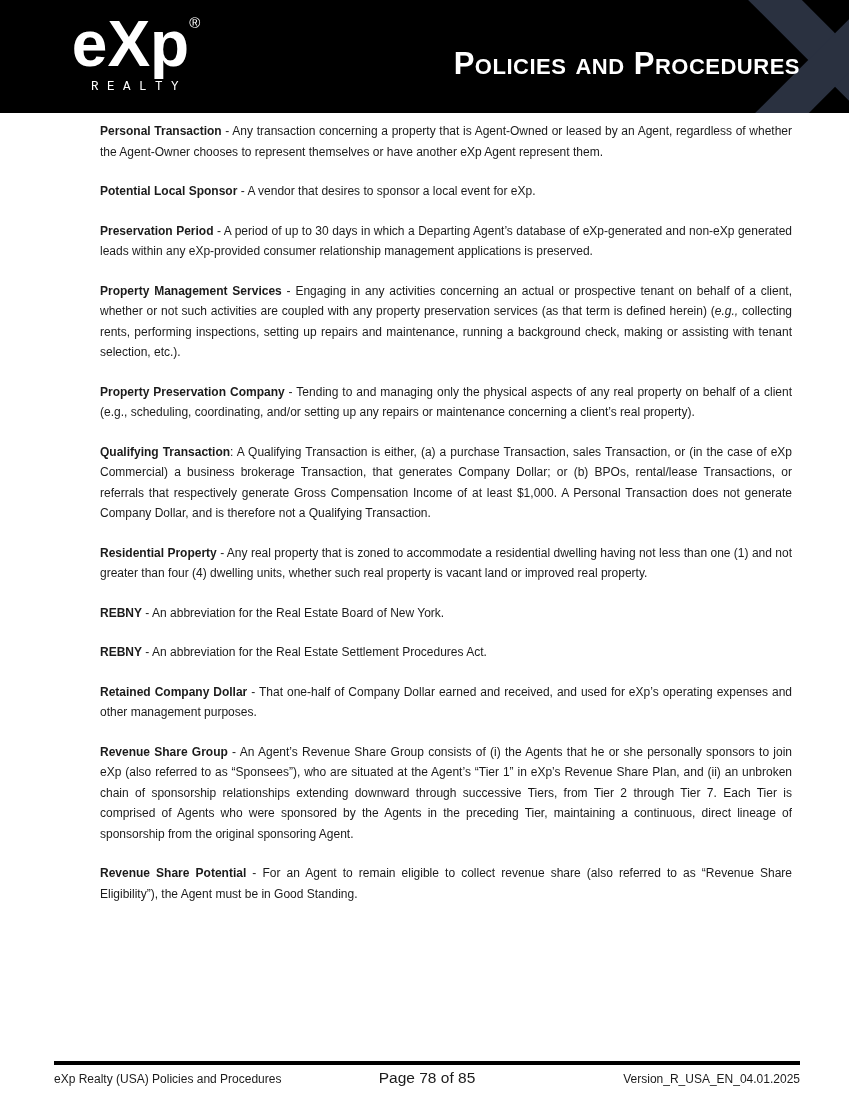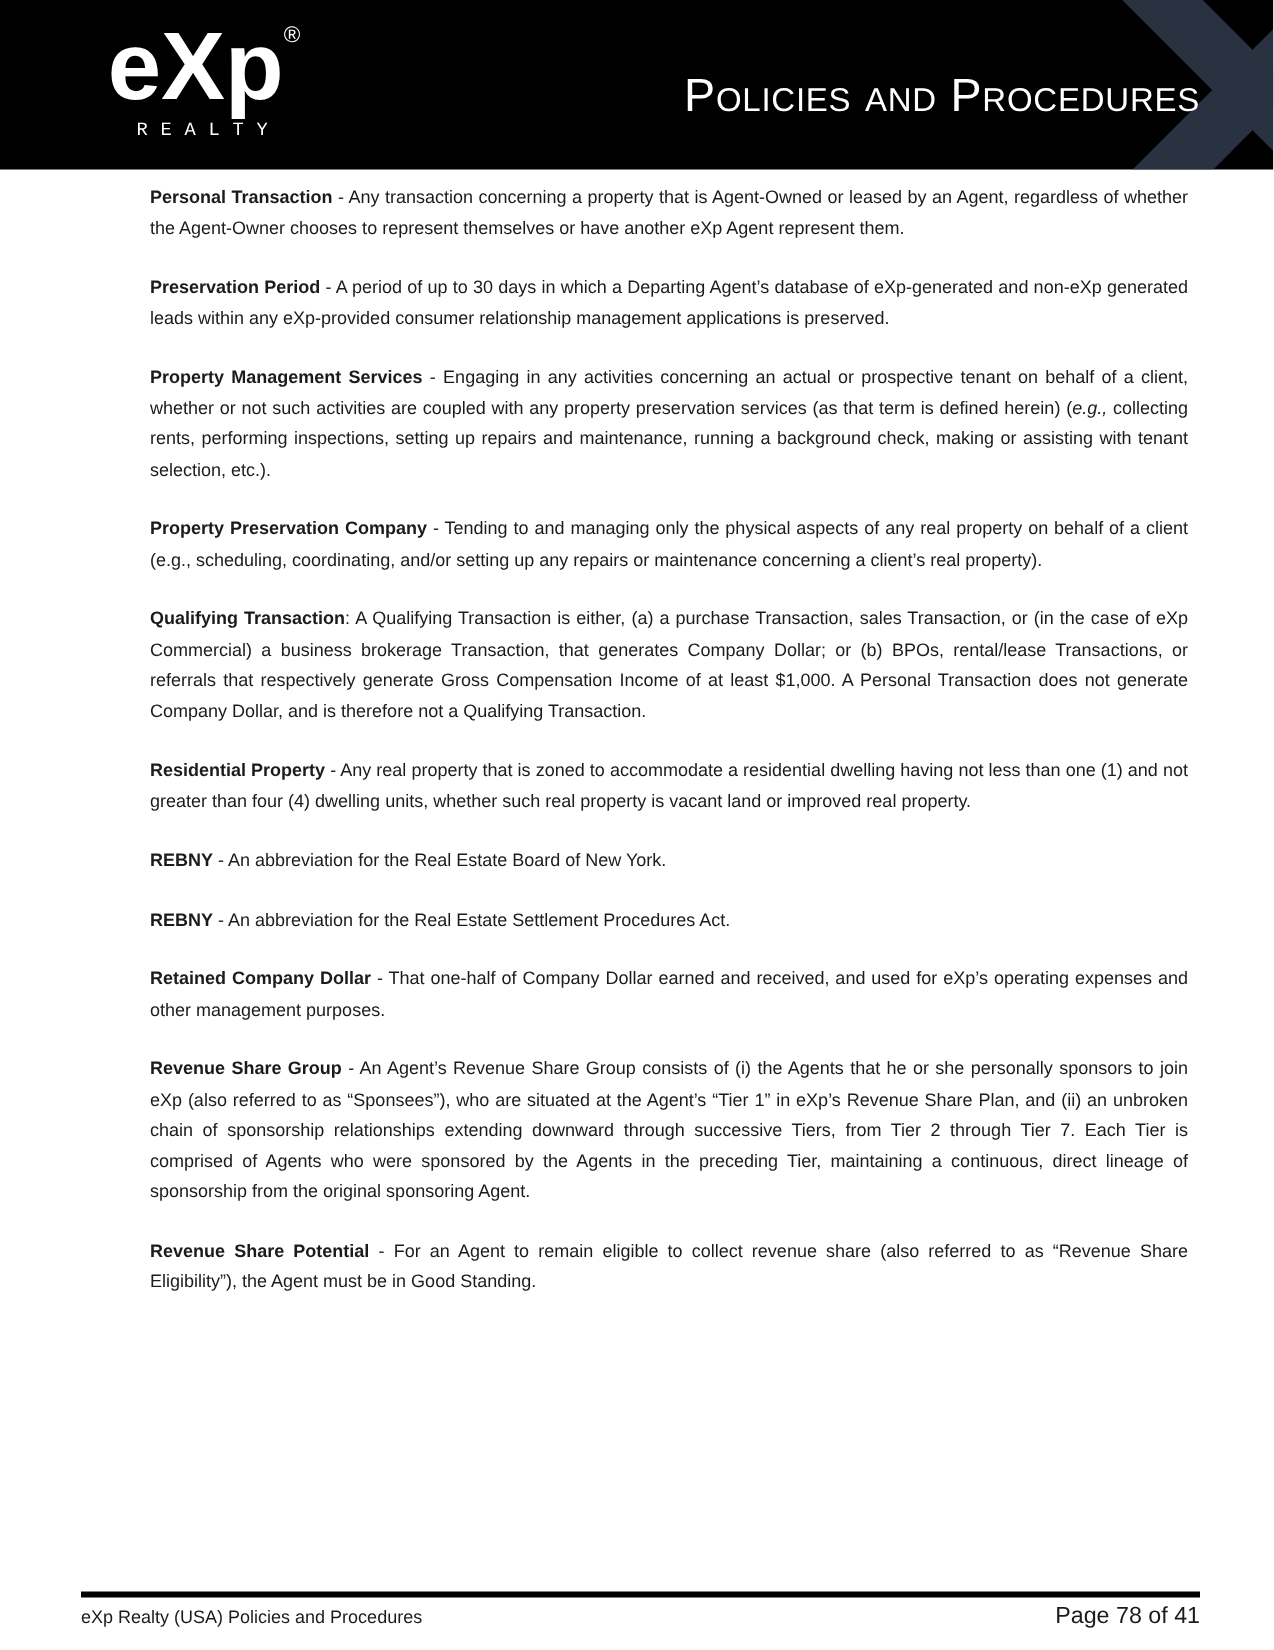--- a/index.html
+++ b/index.html
@@ -55,21 +55,21 @@
     margin-top: -6px;
     padding-left: 6px;
     white-space: nowrap;
     font-family: Liberation Mono, monospace;
   }
   .banner-title {
     position: absolute;
     right: 49px; top: 46px;
     color: #ffffff;
     font-size: 31px;
-    font-weight: 400;
+    font-weight: 700;
     font-variant: small-caps;
     letter-spacing: 0.5px;
     white-space: nowrap;
   }
 
   
   .defs {
     position: absolute;
     top: 121px;
     left: 100px;
@@ -129,20 +129,21 @@
       <div class="logo-wordmark"><span>eXp</span><span class="logo-registered">®</span></div>
       <div class="logo-subtext">REALTY</div>
     </div>
     <div class="banner-title">Policies and Procedures</div>
   </div>
 
   <div class="defs">
     <ul>
       <li><b>Personal Transaction</b><span> - </span><span>Any transaction concerning a property that is Agent-Owned or leased by an Agent, regardless of whether the Agent-Owner chooses to represent themselves or have another eXp Agent represent them.</span></li>
 
+      <li><b>Potential Local Sponsor</b><span> - </span><span>A vendor that desires to sponsor a local event for eXp.</span></li>
 
       <li><b>Preservation Period</b><span> - </span><span>A period of up to 30 days in which a Departing Agent’s database of eXp-generated and non-eXp generated leads within any eXp-provided consumer relationship management applications is preserved.</span></li>
 
       <li><b>Property Management Services</b><span> - </span><span>Engaging in any activities concerning an actual or prospective tenant on behalf of a client, whether or not such activities are coupled with any property preservation services (as that term is defined herein) (</span><i>e.g.,</i><span> collecting rents, performing inspections, setting up repairs and maintenance, running a background check, making or assisting with tenant selection, etc.).</span></li>
 
       <li><b>Property Preservation Company</b><span> - </span><span>Tending to and managing only the physical aspects of any real property on behalf of a client (e.g., scheduling, coordinating, and/or setting up any repairs or maintenance concerning a client’s real property).</span></li>
 
       <li><b>Qualifying Transaction</b><span>: </span><span>A Qualifying Transaction is either, (a) a purchase Transaction, sales Transaction, or (in the case of eXp Commercial) a business brokerage Transaction, that generates Company Dollar; or (b) BPOs, rental/lease Transactions, or referrals that respectively generate Gross Compensation Income of at least $1,000.  A Personal Transaction does not generate Company Dollar, and is therefore not a Qualifying Transaction.</span></li>
 
       <li><b>Residential Property</b><span> - </span><span>Any real property that is zoned to accommodate a residential dwelling having not less than one (1) and not greater than four (4) dwelling units, whether such real property is vacant land or improved real property.</span></li>
@@ -154,16 +155,17 @@
       <li><b>Retained Company Dollar</b><span> - </span><span>That one-half of Company Dollar earned and received, and used for eXp’s operating expenses and other management purposes.</span></li>
 
       <li><b>Revenue Share Group</b><span> - </span><span>An Agent’s Revenue Share Group consists of (i) the Agents that he or she personally sponsors to join eXp (also referred to as “Sponsees”), who are situated at the Agent’s “Tier 1” in eXp’s Revenue Share Plan, and (ii) an unbroken chain of sponsorship relationships extending downward through successive Tiers, from Tier 2 through Tier 7. Each Tier is comprised of Agents who were sponsored by the Agents in the preceding Tier, maintaining a continuous, direct lineage of sponsorship from the original sponsoring Agent.</span></li>
 
       <li><b>Revenue Share Potential</b><span> - </span><span>For an Agent to remain eligible to collect revenue share (also referred to as “Revenue Share Eligibility”), the Agent must be in Good Standing.</span></li>
     </ul>
   </div>
 
   <div class="footer">
     <span class="footer-left">eXp Realty (USA) Policies and Procedures</span>
-    <span class="footer-page">Page 78 of 41</span>
+    <span class="footer-page">Page 78 of 85</span>
+    <span class="footer-right">Version_R_USA_EN_04.01.2025</span>
   </div>
 
 </div>
 
 </body></html>

